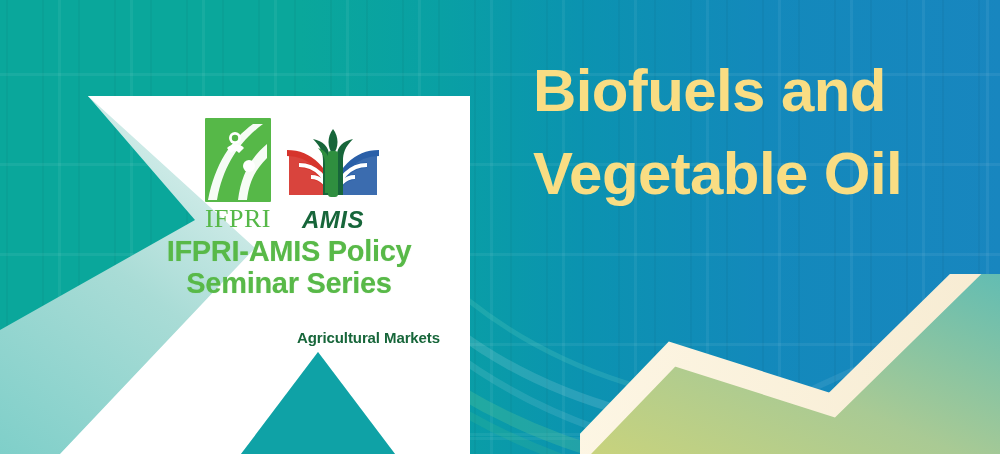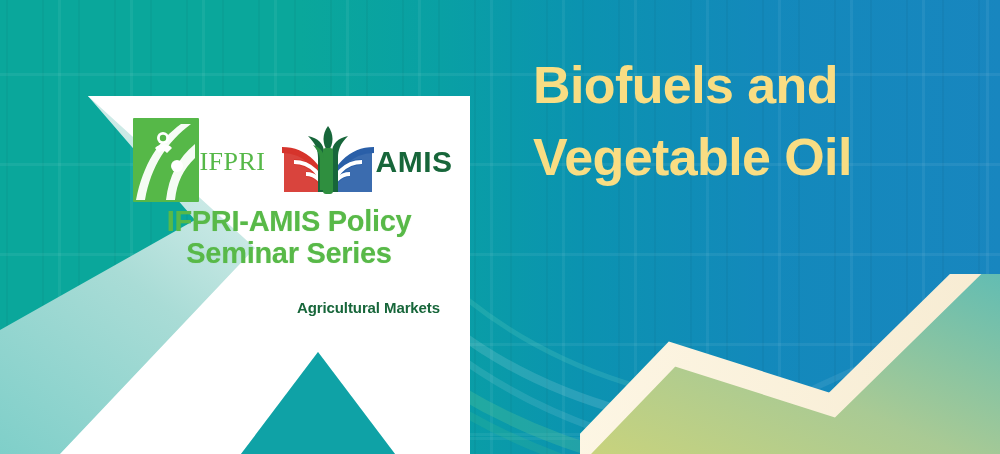--- a/index.html
+++ b/index.html
@@ -53,38 +53,39 @@
     width:382px; height:358px;
     display:flex; flex-direction:column;
     align-items:center;
     padding:18px 14px 0 14px;
   }
   .logo-row{
     display:flex; align-items:flex-end; justify-content:center;
     gap:14px; margin-top:4px;
     transform:translateX(14px);
   }
-  .logo-block{ display:flex; align-items:center; }
+  .logo-block{ display:flex; flex-direction:column; align-items:center; }
   .ifpri-word{
     font-family:"Liberation Serif", serif;
     font-weight:400;
     font-size:26px;
     letter-spacing:.5px;
     color:#56b848;
     line-height:1;
     margin-top:4px;
   }
   .amis-word{
     font-family:"Liberation Sans", sans-serif;
     font-weight:700;
-    font-size:30px;
+    font-size:24px;
     letter-spacing:.5px;
     color:#17663a;
     line-height:1;
     margin-top:3px;
+    font-style:italic;
   }
 
   .series-title{
     margin-top:3px;
     text-align:center;
     color:#58b948;
     font-weight:700;
     font-size:29px;
     line-height:1.12;
     letter-spacing:-.3px;
@@ -103,21 +104,21 @@
     letter-spacing:-.1px;
   }
 
   
   .headline{
     position:absolute;
     left:533px; top:50px;
     width:430px;
     color:#f9dd83;
     font-weight:700;
-    font-size:52px;
+    font-size:60px;
     line-height:1.38;
     letter-spacing:-.6px;
   }
   .headline span{ display:block; }
 </style>
 </head>
 <body>
 
 <div id="banner">
 

